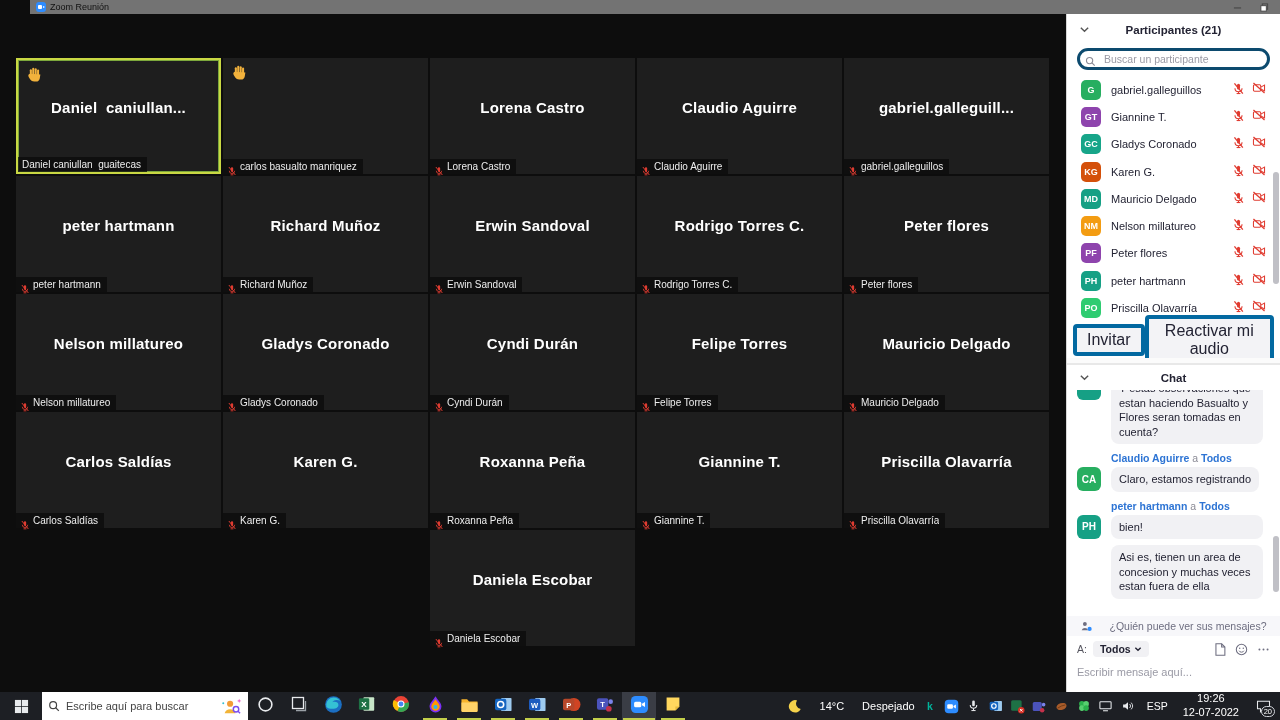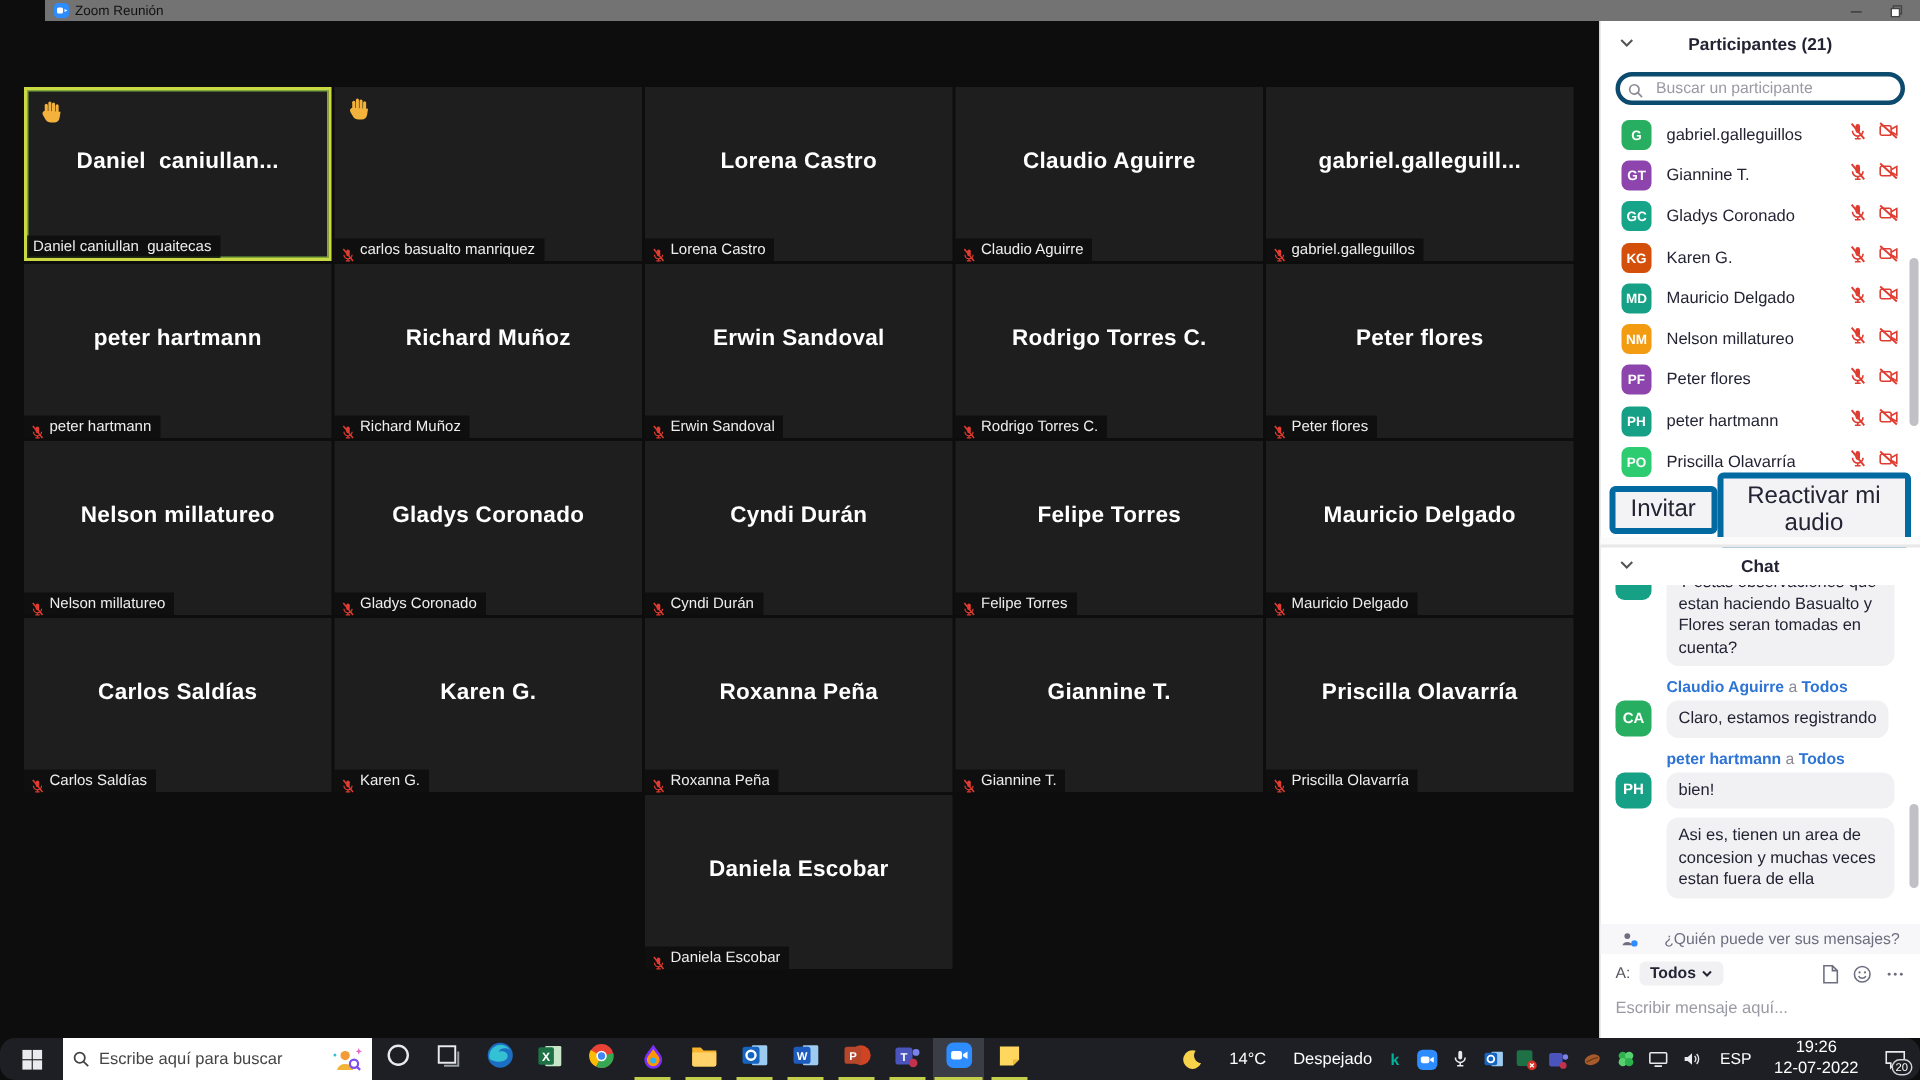--- a/index.html
+++ b/index.html
@@ -68,21 +68,21 @@
   .to-pill { background:#f1f1f4; border-radius:4px; font-size:10.5px; font-weight:bold; color:#232333;
     padding:2px 7px; display:flex; align-items:center; gap:3px; cursor:default;}
   .c-icons { margin-left:auto; display:flex; gap:9px; align-items:center; color:#6e6e80;}
   .c-input { flex:none; height:30px; padding:0 10px;}
   .c-input input { width:100%; border:none; outline:none; font-size:11px; color:#333; font-family:inherit; background:transparent;}
   .c-input input::placeholder { color:#9a9aa5;}
   .scroll-thumb { position:absolute; width:6px; border-radius:3px; background:#c0c0c6; right:1px;}
 
   
   .taskbar { position:absolute; left:0; bottom:0; width:1280px; height:28px; background:#1d1f24;
-    display:flex; align-items:stretch;border-radius:10px; }
+    display:flex; align-items:stretch; }
   .tb-start { width:42px; display:flex; align-items:center; justify-content:center; flex:none; cursor:default;}
   .tb-search { width:206px; background:#fff; display:flex; align-items:center; padding:0 6px; gap:6px; flex:none;}
   .tb-search span.ph { font-size:11px; color:#444; white-space:nowrap; flex:1 1 auto;}
   .tbtn { width:34px; display:flex; align-items:center; justify-content:center; position:relative; flex:none; cursor:default;}
   .tbtn.open::after { content:""; position:absolute; bottom:0; left:5px; right:5px; height:2.5px; background:#c3cf4a;}
   .tbtn.active { background:#3a3d45; }
   .tbtn.active::after { left:1px; right:1px; }
   .tb-right { margin-left:auto; display:flex; align-items:center; gap:7px; padding-right:4px;}
   .tb-weather { display:flex; align-items:center; gap:18px; color:#fff; font-size:11px; white-space:nowrap;}
   .tray { display:flex; align-items:center; gap:6px;}

